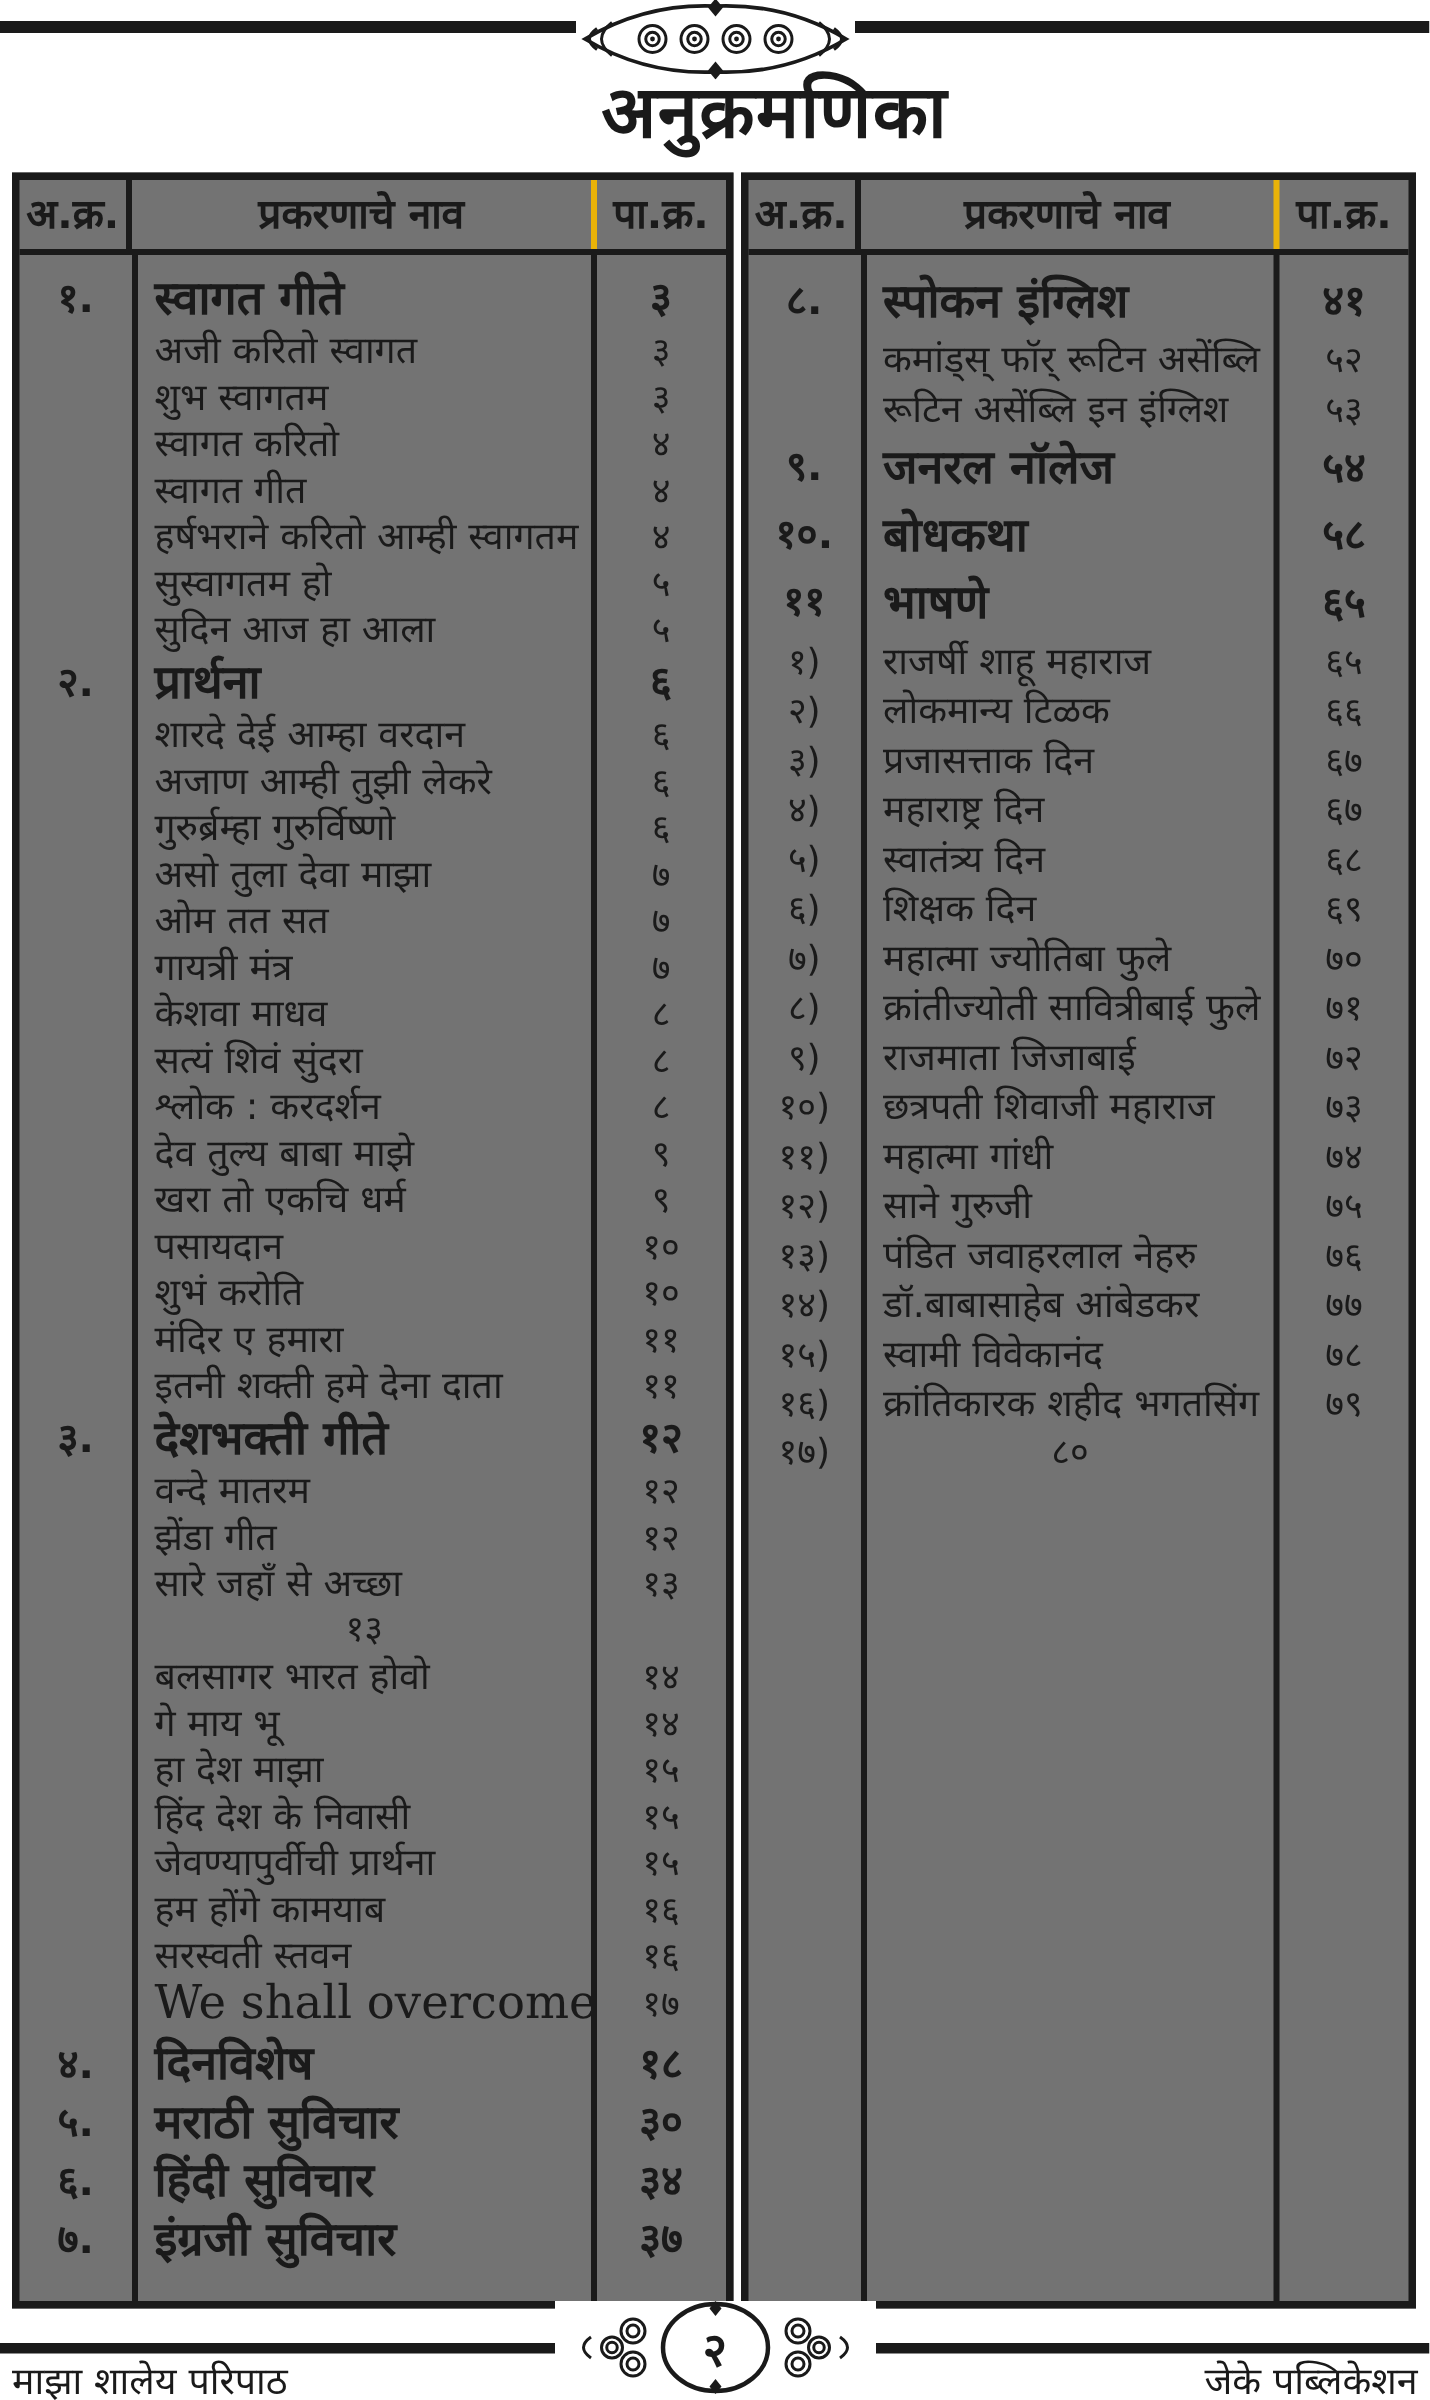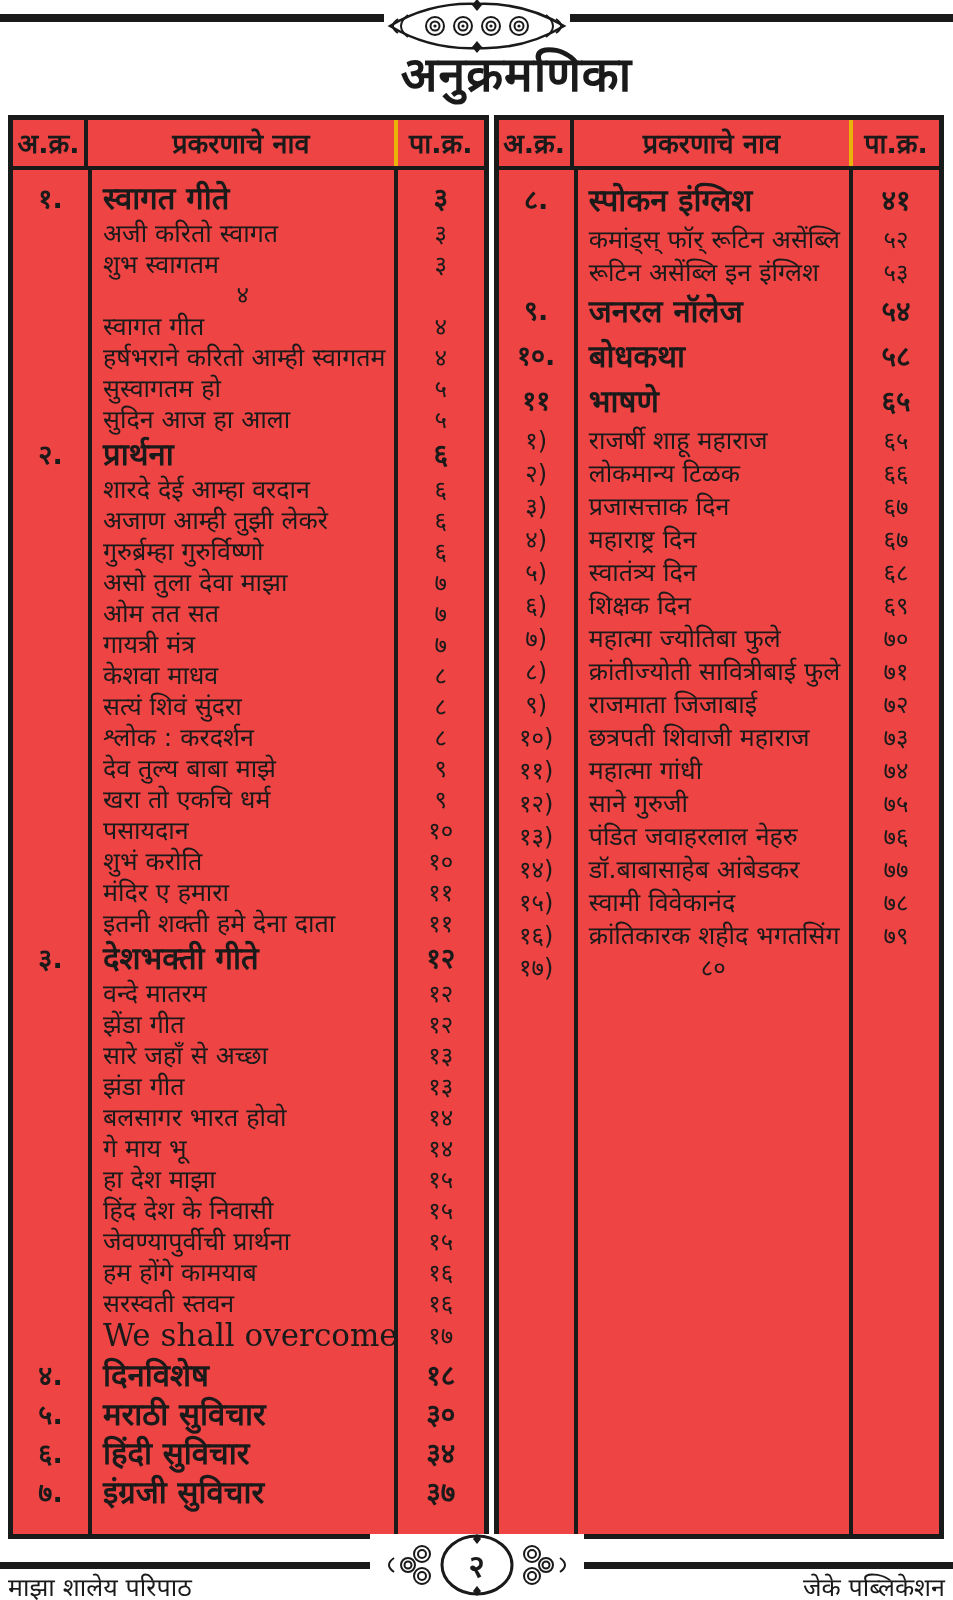--- a/index.html
+++ b/index.html
@@ -10,21 +10,21 @@
   
   .top-rule{position:absolute;left:0;top:14px;width:953px;height:8px;background:#1a1a1a;}
   .top-ornament{position:absolute;left:50%;top:-1px;transform:translateX(-50%);width:186px;height:54px;}
   
   .page-title{
     position:absolute;left:0;top:40px;width:953px;text-align:center;
     font-size:48px;font-weight:bold;letter-spacing:1px;margin-left:40px;
   }
   
   .toc-wrap{position:absolute;left:8px;top:115px;width:936px;height:1424px;display:flex;gap:5px;}
-  .half{flex:1;border:5px solid #1a1a1a;display:flex;flex-direction:column;background:#ef4444;box-sizing:border-box;}
+  .half{flex:1;border:5px solid #1a1a1a;display:flex;flex-direction:column;background:#737373;box-sizing:border-box;}
   .head-row{
     display:grid;grid-template-columns:75px 1fr 86px;height:46px;
     border-bottom:4px solid #1a1a1a;align-items:center;
   }
   .head-cell{font-weight:bold;font-size:27px;text-align:center;line-height:1;}
   .head-cell.sr{border-right:4px solid #1a1a1a;height:100%;display:flex;align-items:center;justify-content:center;}
   .head-cell.nm{height:100%;display:flex;align-items:center;justify-content:center;border-right:4px solid #eab308;}
   .tbody{flex:1;position:relative;padding-top:6px;}
   .vline{position:absolute;top:0;bottom:0;width:4px;background:#1a1a1a;}
   .vline.v1{left:75px;}
@@ -105,20 +105,21 @@
           <div class="c-nm">अजी करितो स्वागत</div>
           <div class="c-pg">३</div>
         </div>
         <div class="row">
           <div class="c-sr"></div>
           <div class="c-nm">शुभ स्वागतम</div>
           <div class="c-pg">३</div>
         </div>
         <div class="row">
           <div class="c-sr"></div>
+          <div class="c-nm">स्वागत करितो</div>
           <div class="c-pg">४</div>
         </div>
         <div class="row">
           <div class="c-sr"></div>
           <div class="c-nm">स्वागत गीत</div>
           <div class="c-pg">४</div>
         </div>
         <div class="row">
           <div class="c-sr"></div>
           <div class="c-nm">हर्षभराने करितो आम्ही स्वागतम</div>
@@ -229,21 +230,20 @@
           <div class="c-nm">झेंडा गीत</div>
           <div class="c-pg">१२</div>
         </div>
         <div class="row">
           <div class="c-sr"></div>
           <div class="c-nm">सारे जहाँ से अच्छा</div>
           <div class="c-pg">१३</div>
         </div>
         <div class="row">
           <div class="c-sr"></div>
-          <div class="c-nm">झंडा गीत</div>
           <div class="c-pg">१३</div>
         </div>
         <div class="row">
           <div class="c-sr"></div>
           <div class="c-nm">बलसागर भारत होवो</div>
           <div class="c-pg">१४</div>
         </div>
         <div class="row">
           <div class="c-sr"></div>
           <div class="c-nm">गे माय भू</div>

